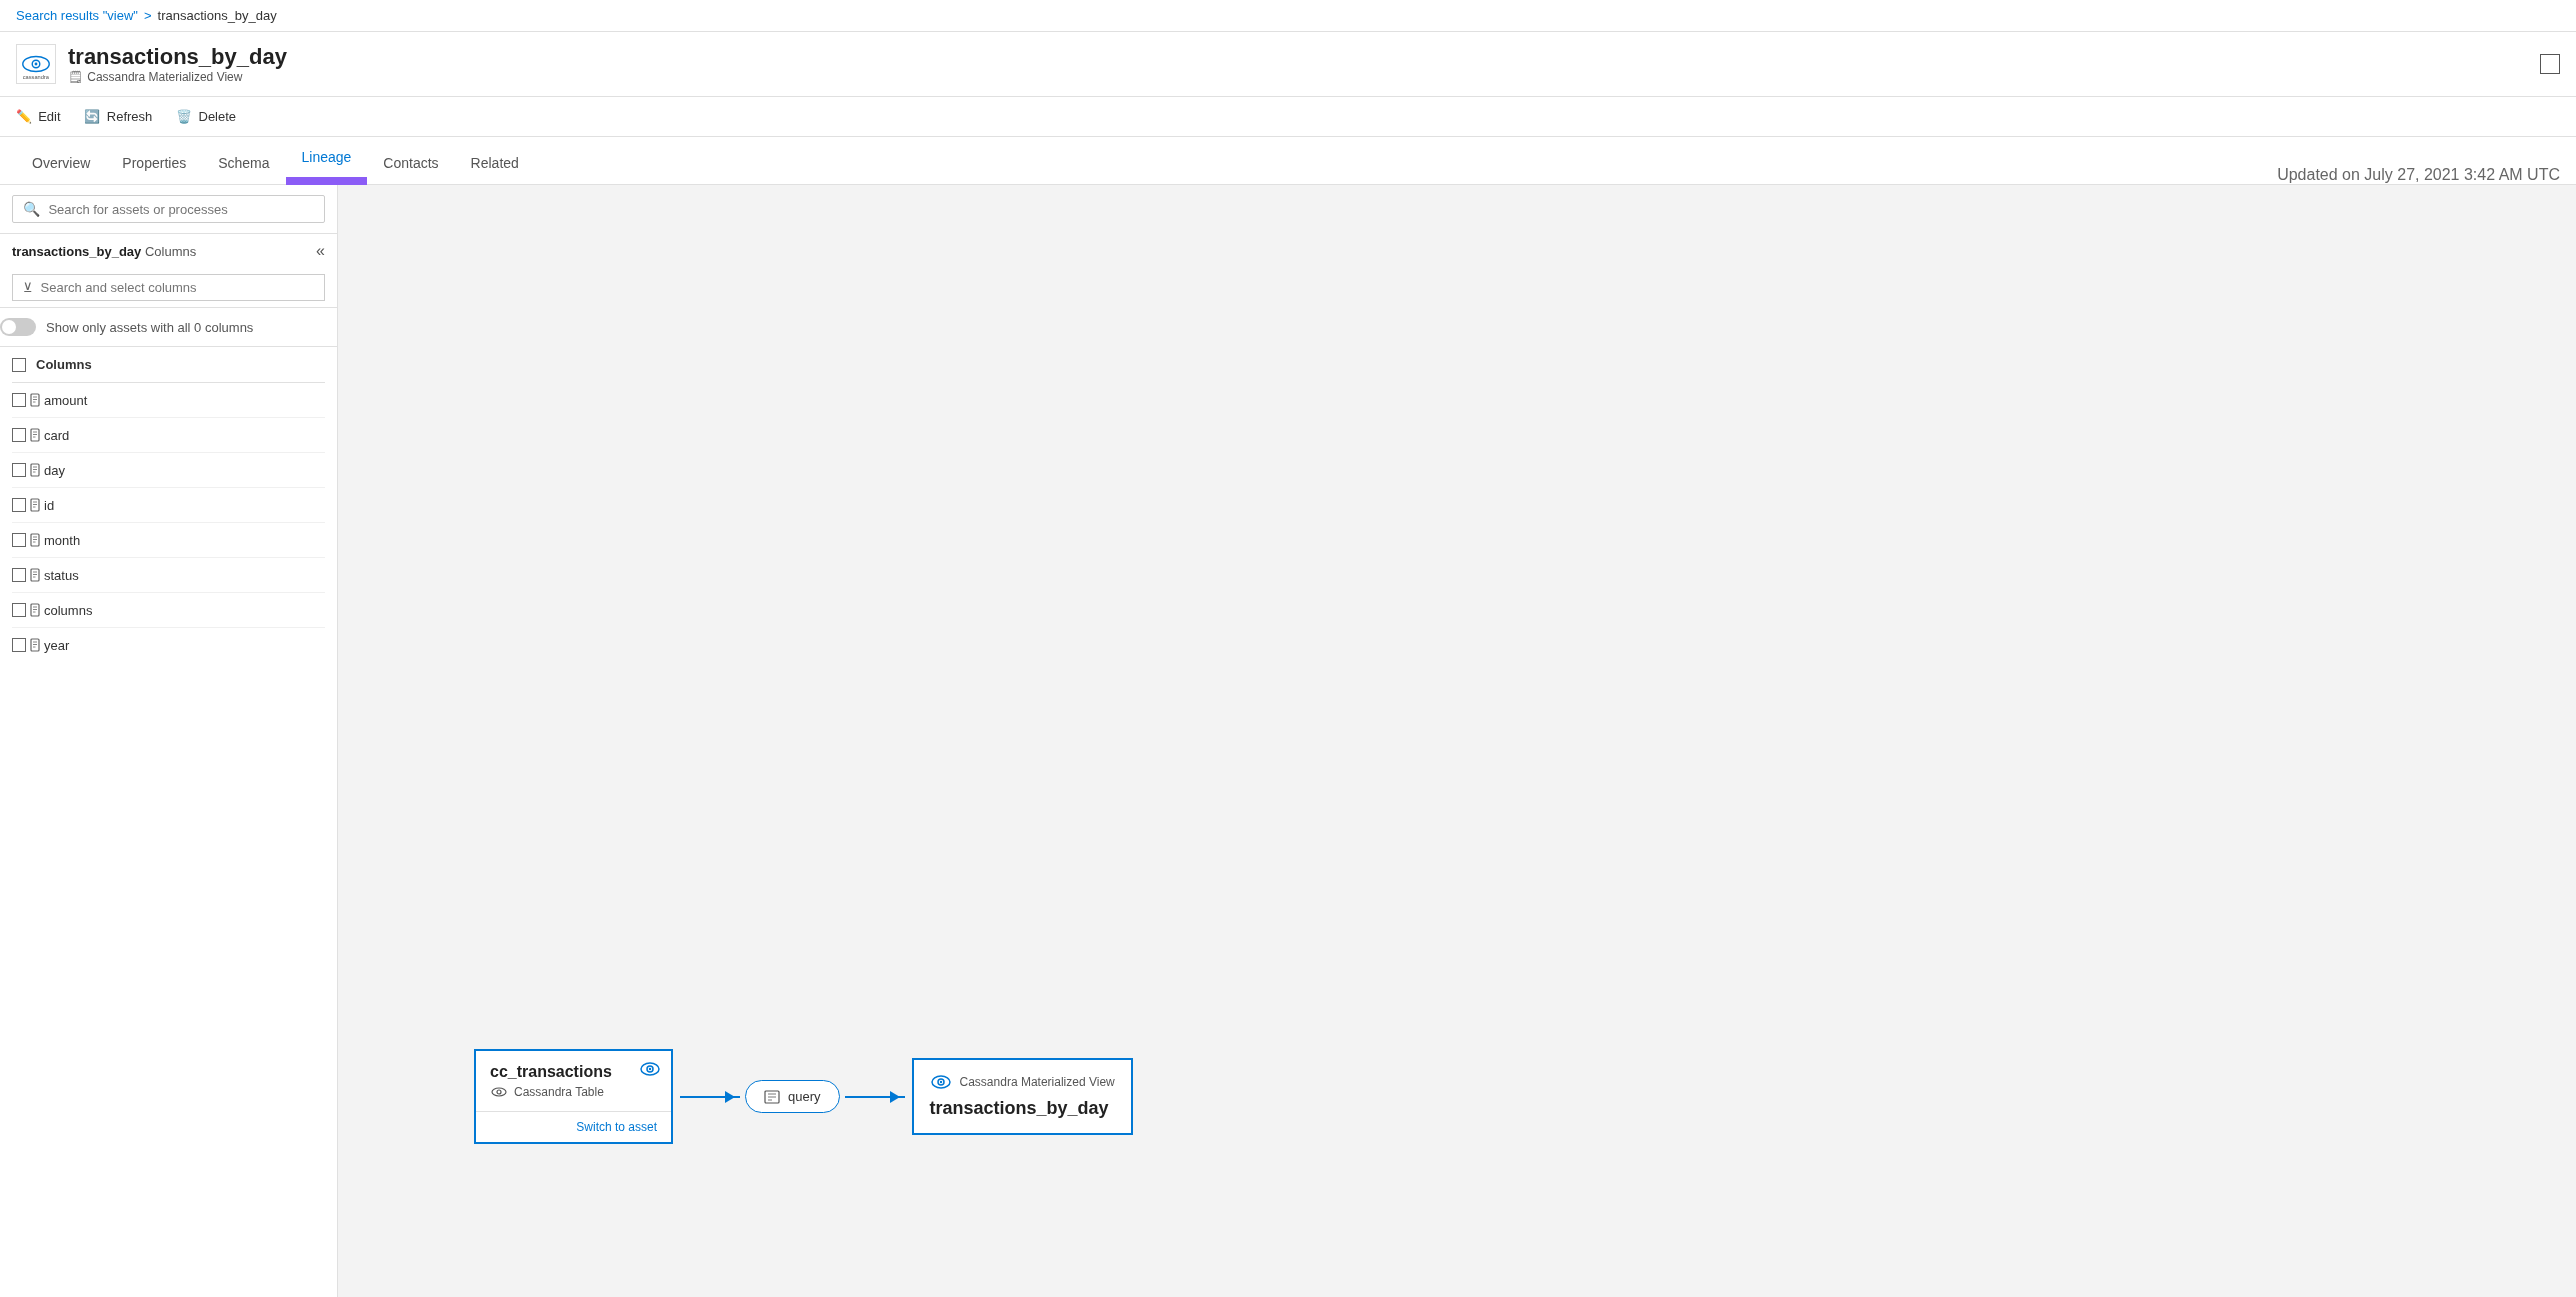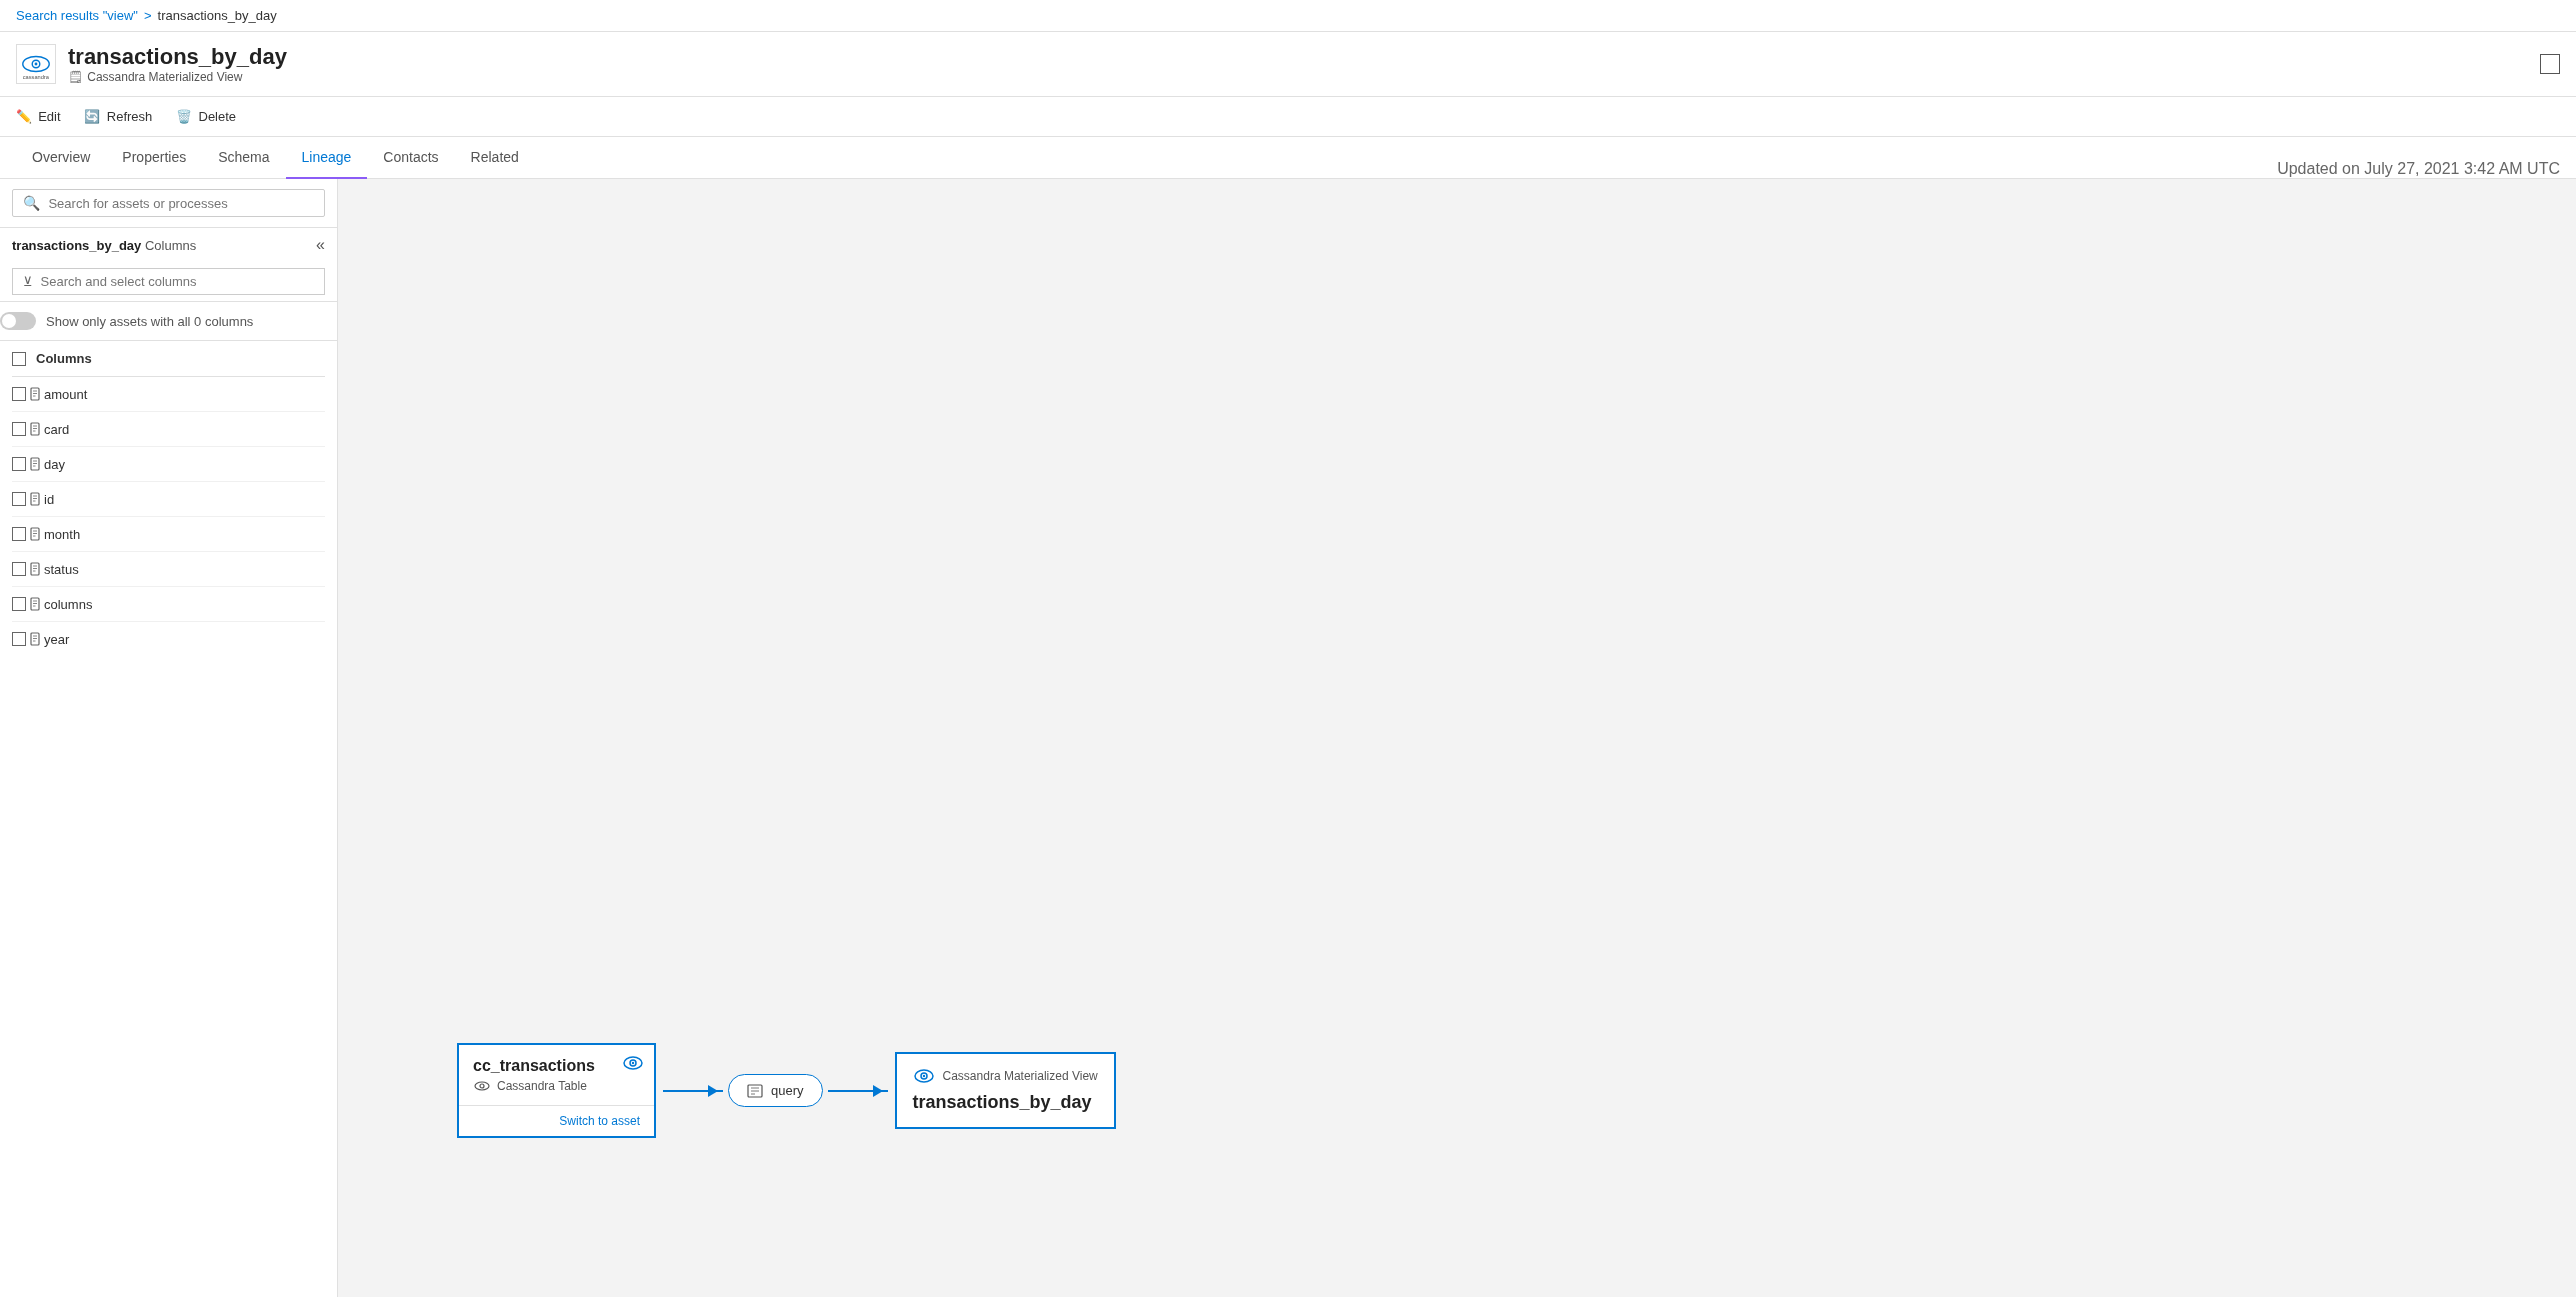--- a/index.html
+++ b/index.html
@@ -69,21 +69,21 @@
     .tab {
       padding: 12px 16px;
       cursor: pointer;
       font-size: 14px;
       color: #555;
       border-bottom: 2px solid transparent;
       margin-bottom: -1px;
     }
     .tab.active {
       color: #0078d4;
-      border-bottom: 2px solid #8b5cf6;
+      border-bottom: 8px solid #8b5cf6;
       font-weight: 500;
     }
     .tab-updated {
       margin-left: auto;
       font-size: 16px;
       color: #666;
     }
 
     
     .main {
@@ -213,21 +213,21 @@
       flex: 1;
       background: #f3f3f3;
       position: relative;
       overflow: hidden;
     }
 
     
     .lineage-container {
       position: absolute;
       bottom: 159px;
-      left: 119px;
+      left: 136px;
       display: flex;
       align-items: center;
       gap: 8px;
     }
 
     .lineage-node {
       border: 2px solid #0078d4;
       background: #fff;
       min-width: 199px;
     }

